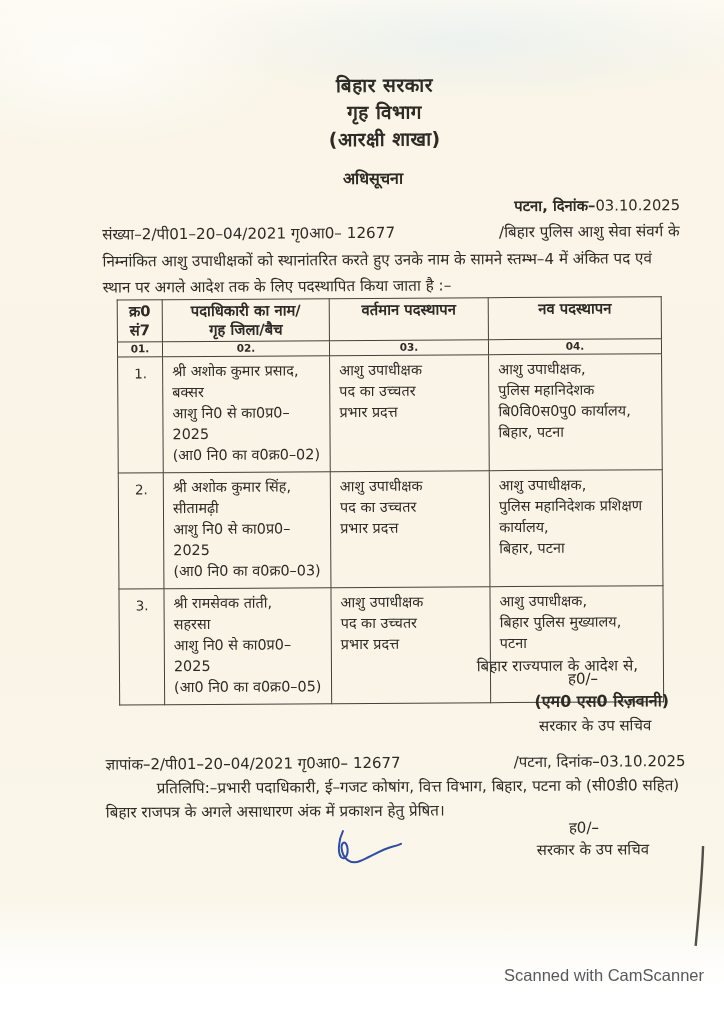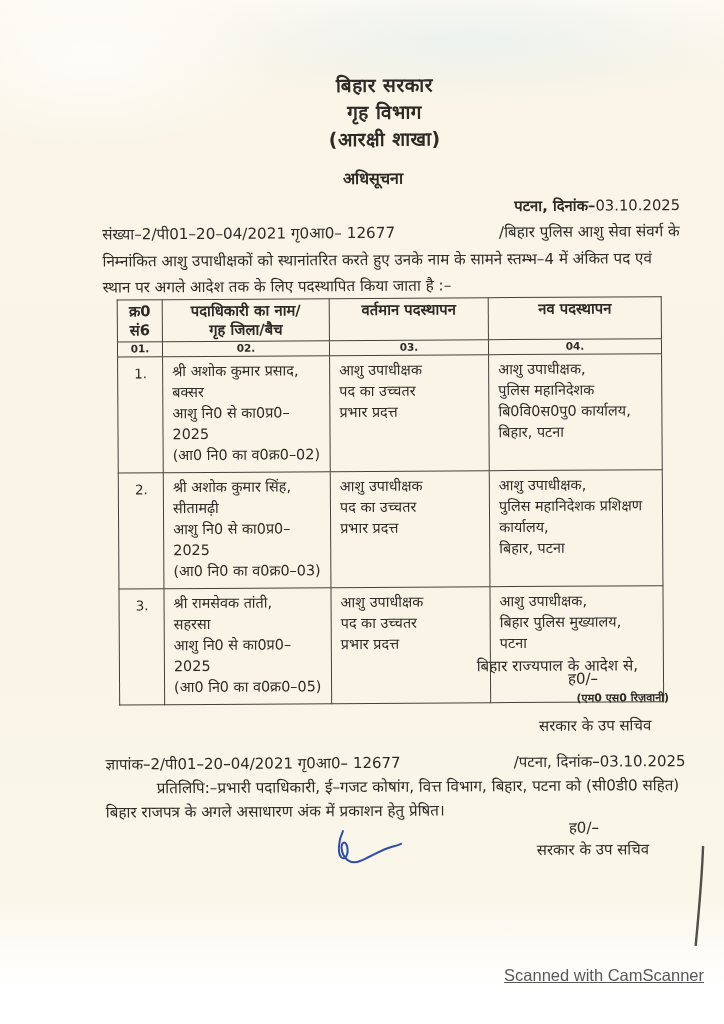--- a/index.html
+++ b/index.html
@@ -21,29 +21,29 @@
   .gap{display:inline-block;width:104px;}
   table.tbl{position:absolute;top:298px;left:118px;width:544px;border-collapse:collapse;table-layout:fixed;}
   .tbl td,.tbl th{border:1.4px solid #45403a;vertical-align:top;}
   .tbl th{font-size:14.8px;font-weight:700;line-height:18.5px;padding:2px 3px;text-align:center;white-space:pre-line;}
   .tbl td.num{font-size:10.5px;font-weight:700;text-align:center;padding:0 0 1px 0;line-height:13px;}
   .tbl td.cell{font-size:14.4px;line-height:21px;padding:4px 8px 6px 9px;white-space:pre-line;}
   .tbl td.sno{font-size:13.5px;text-align:center;padding-top:6px;}
   .c1{width:45px;} .c2{width:167px;} .c3{width:159px;} .c4{width:173px;}
   .byorder{position:absolute;top:656px;right:87px;font-size:15.2px;}
   .sd1{position:absolute;top:669px;right:127px;font-size:15px;}
-  .signame{position:absolute;top:691px;right:56px;font-size:11px;font-weight:700;}
+  .signame{position:absolute;top:691px;right:56px;font-size:16px;font-weight:700;}
   .sigtitle{position:absolute;top:716px;right:74px;font-size:15px;}
   .memoline{position:absolute;top:752px;left:104px;width:580px;display:flex;justify-content:space-between;font-size:15px;}
   .copy{position:absolute;top:775px;left:104px;width:577px;font-size:15.2px;line-height:24px;text-indent:51px;margin:0;}
   .sd2{position:absolute;top:818px;right:127px;font-size:15px;}
   .sigtitle2{position:absolute;top:840px;right:77px;font-size:15px;}
   .ink{position:absolute;top:826px;left:324px;}
   .edge-line{position:absolute;top:848px;right:21px;}
-  .scanner{position:absolute;top:966px;right:20px;font-family:"Liberation Sans",sans-serif;font-size:16.5px;color:#585858;text-decoration:underline;}
+  .scanner{position:absolute;top:966px;right:20px;font-family:"Liberation Sans",sans-serif;font-size:16.5px;color:#585858;}
 </style>
 </head>
 <body>
 
 <div class="page">
   <div class="doc">
 
     <div class="hdr ctr">
       <div>बिहार सरकार</div>
       <div>गृह विभाग</div>
@@ -59,21 +59,21 @@
     <table class="tbl">
       <colgroup>
           <col class="c1">
           <col class="c2">
           <col class="c3">
           <col class="c4">
         </colgroup>
       <tbody>
           <tr>
         <th>क्र0
-सं6</th>
+सं7</th>
         <th>पदाधिकारी का नाम/
 गृह जिला/बैच</th>
         <th>वर्तमान पदस्थापन</th>
         <th>नव पदस्थापन</th>
       </tr>
       <tr>
         <td class="num">01.</td>
         <td class="num">02.</td>
         <td class="num">03.</td>
         <td class="num">04.</td>

